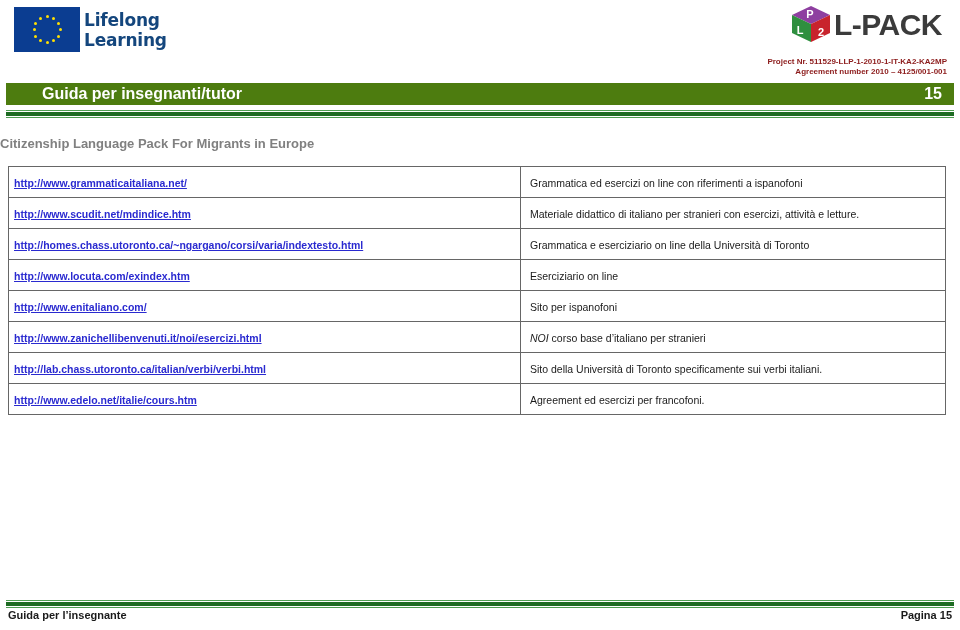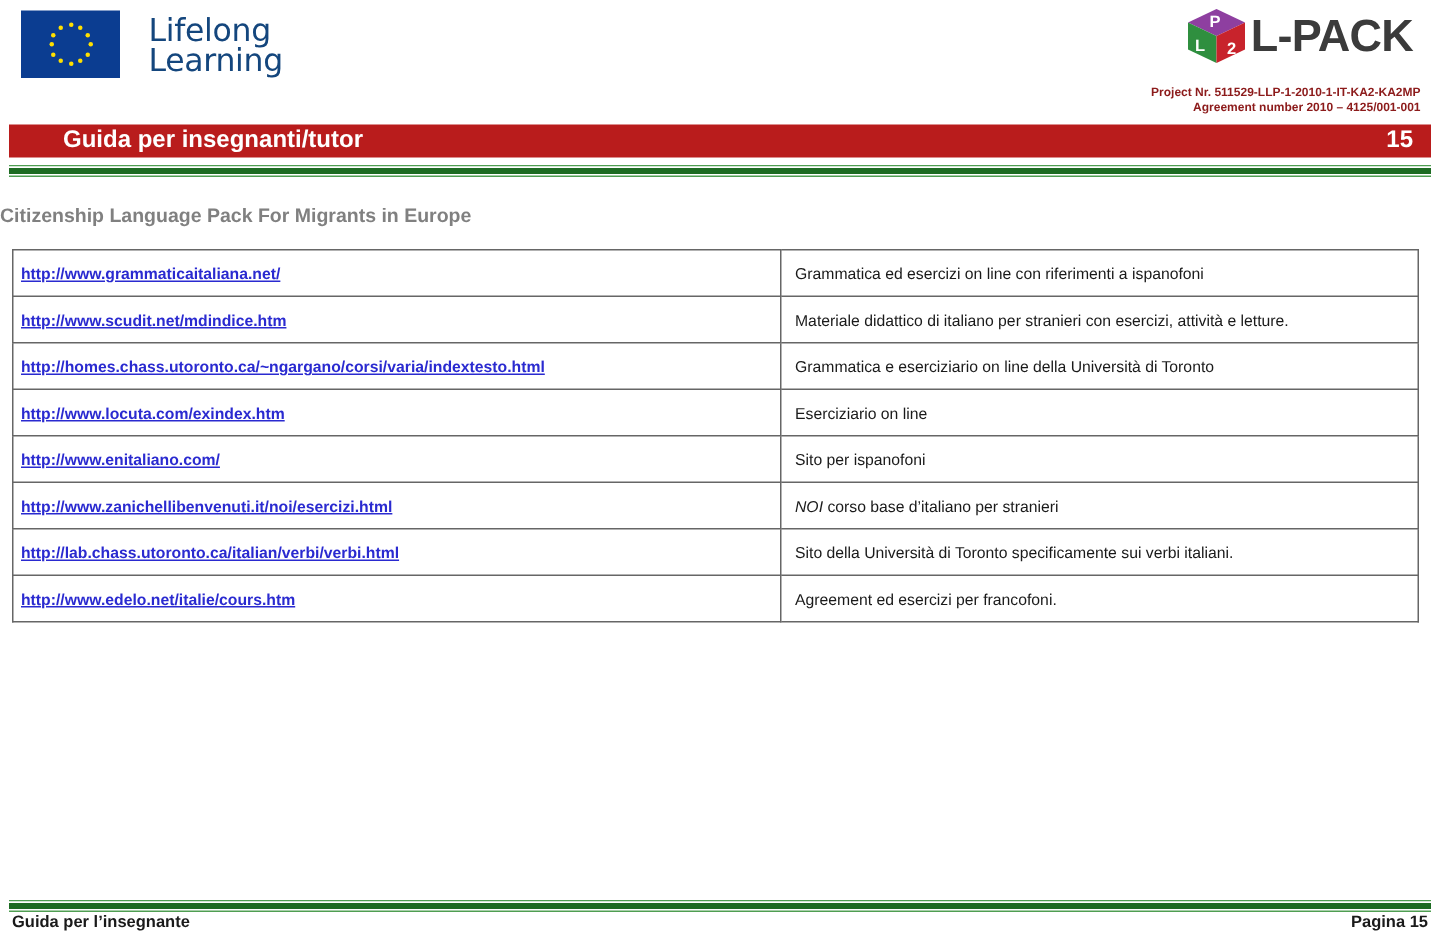--- a/index.html
+++ b/index.html
@@ -37,25 +37,25 @@
     position: relative;
   }
   .eu-star {
     position: absolute;
     width: 3px;
     height: 3px;
     background: #ffe000;
     border-radius: 50%;
   }
   .eu-text {
-    margin-left: 19px;
+    margin-left: 4px;
     color: #14467d;
-    font-size: 21px;
+    font-size: 17px;
     line-height: 20px;
-    font-weight: 400;
+    font-weight: 700;
     letter-spacing: -0.2px;
     white-space: pre-line;
     font-family: "DejaVu Sans", sans-serif;
   }
 
   
   .lpack-wrap {
     position: absolute;
     right: 18px;
     top: 5px;
@@ -89,21 +89,21 @@
     font-family: "Liberation Sans", sans-serif;
   }
 
   
   .title-bar {
     position: absolute;
     left: 6px;
     top: 83px;
     width: 948px;
     height: 22px;
-    background: #b91c1c;
+    background: #4d7c0f;
   }
   .title-bar .title-text {
     position: absolute;
     left: 36px;
     top: 2px;
     color: #ffffff;
     font-size: 16px;
     font-weight: bold;
     font-family: "Liberation Sans", sans-serif;
   }

